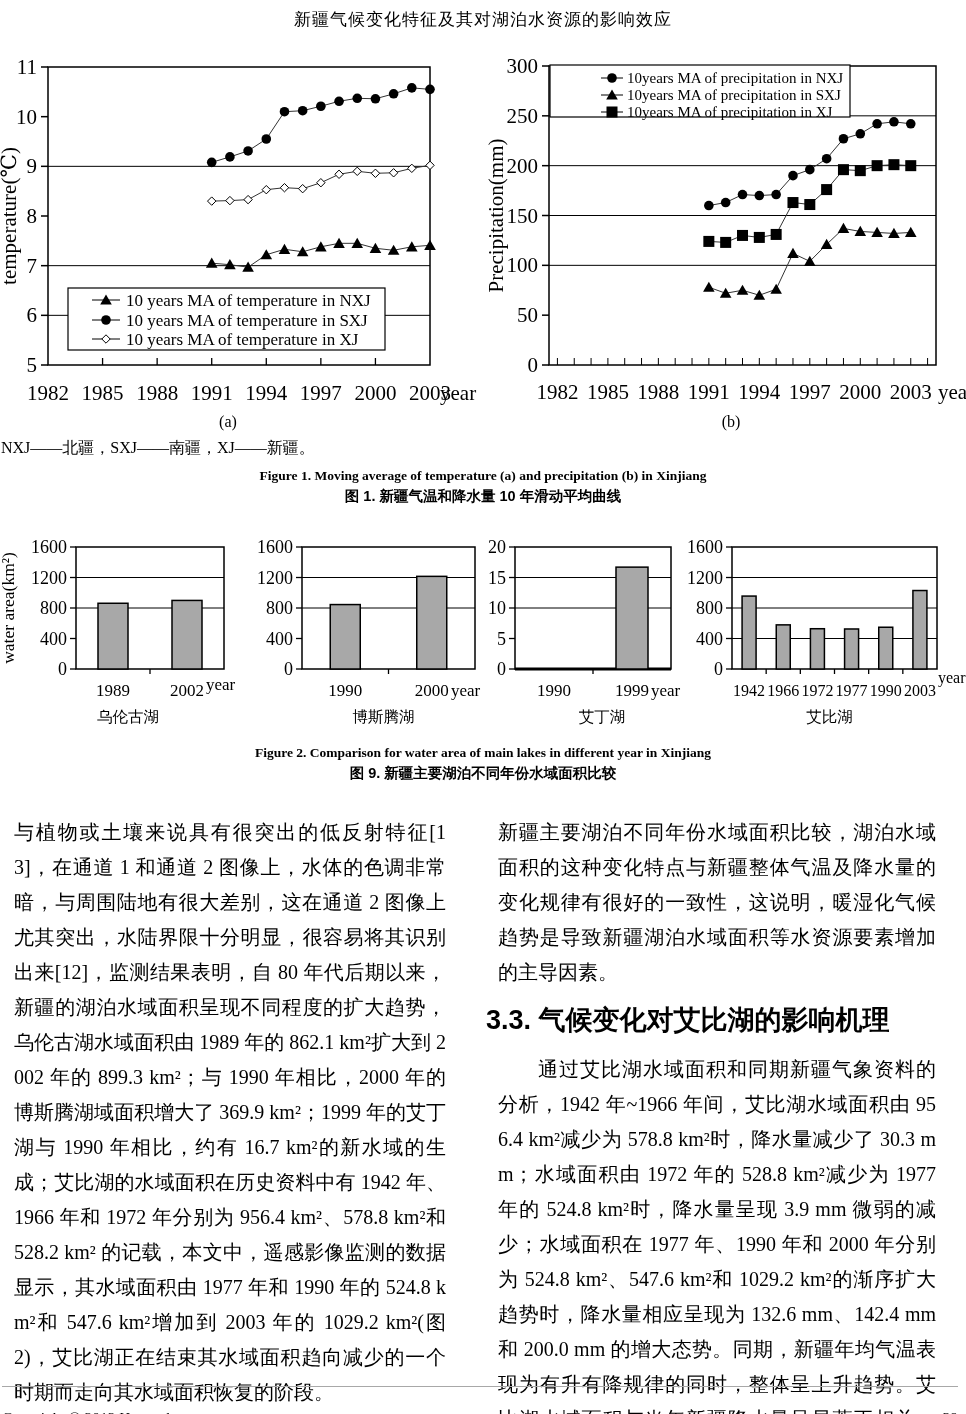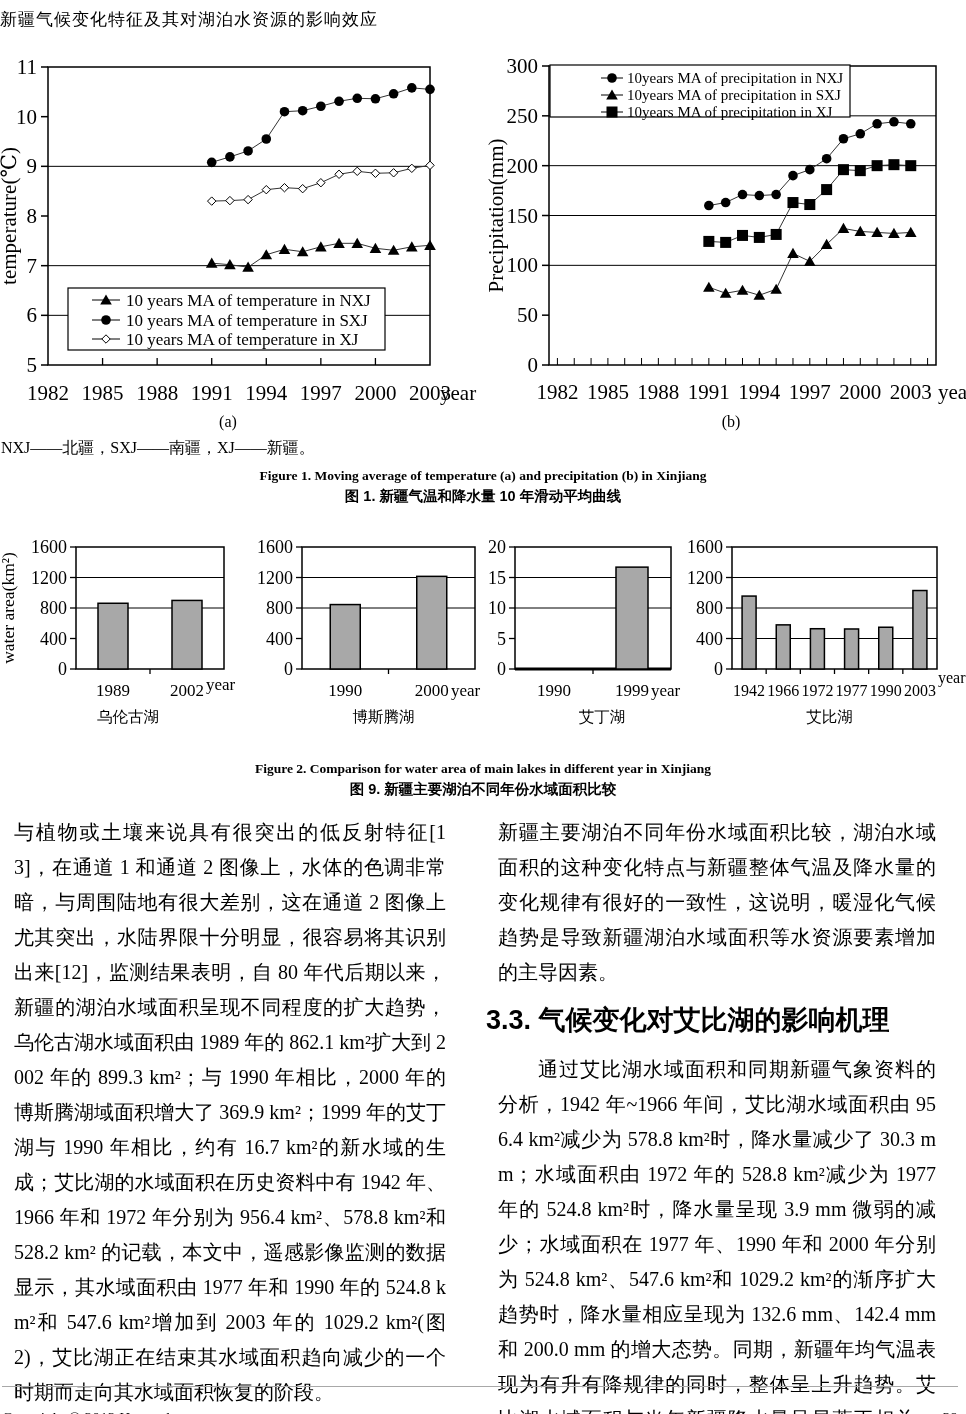--- a/index.html
+++ b/index.html
@@ -1,25 +1,25 @@
 <!DOCTYPE html>
 <html><head>
 <meta charset="utf-8">
 <style>
   html,body{margin:0;padding:0;background:#fff;}
   .page{position:relative;width:966px;height:1414px;background:#ffffff;color:#000;
         font-family:"Liberation Serif","DejaVu Serif",serif;overflow:hidden;}
-  .hdr{position:absolute;top:8px;left:0;width:100%;text-align:left;font-size:17px;letter-spacing:1px;}
+  .hdr{position:absolute;top:8px;left:0;width:100%;text-align:center;font-size:17px;letter-spacing:1px;}
   .fig1{position:absolute;top:55px;left:0;display:flex;}
   .chartbox{flex:0 0 auto;}
   .chartbox svg{display:block;overflow:visible;}
   .fignote{position:absolute;top:438px;left:1px;font-size:16px;}
   .figcap{position:absolute;left:0;width:100%;text-align:center;}
   .figcap.cap1{top:468px;}
-  .figcap.cap2{top:745px;margin-top:16px;}
+  .figcap.cap2{top:745px;}
   .cap-en{font-weight:bold;font-size:13.5px;}
   .cap-zh{font-weight:bold;font-size:14.5px;font-family:"Liberation Sans","DejaVu Sans",sans-serif;margin-top:3px;}
   .fig2{position:absolute;top:525px;left:0;display:flex;}
   .cols{position:absolute;top:803px;left:2px;display:flex;gap:28px;}
   .col{font-size:20px;line-height:35px;text-align:justify;word-break:break-all;}
   .col.left{width:456px;}
   .col.right{width:462px;}
   .col p{margin:12px;}
   .indent{text-indent:2em;}
   h3.sec{font-family:"Liberation Sans","DejaVu Sans",sans-serif;font-weight:bold;font-size:27px;

